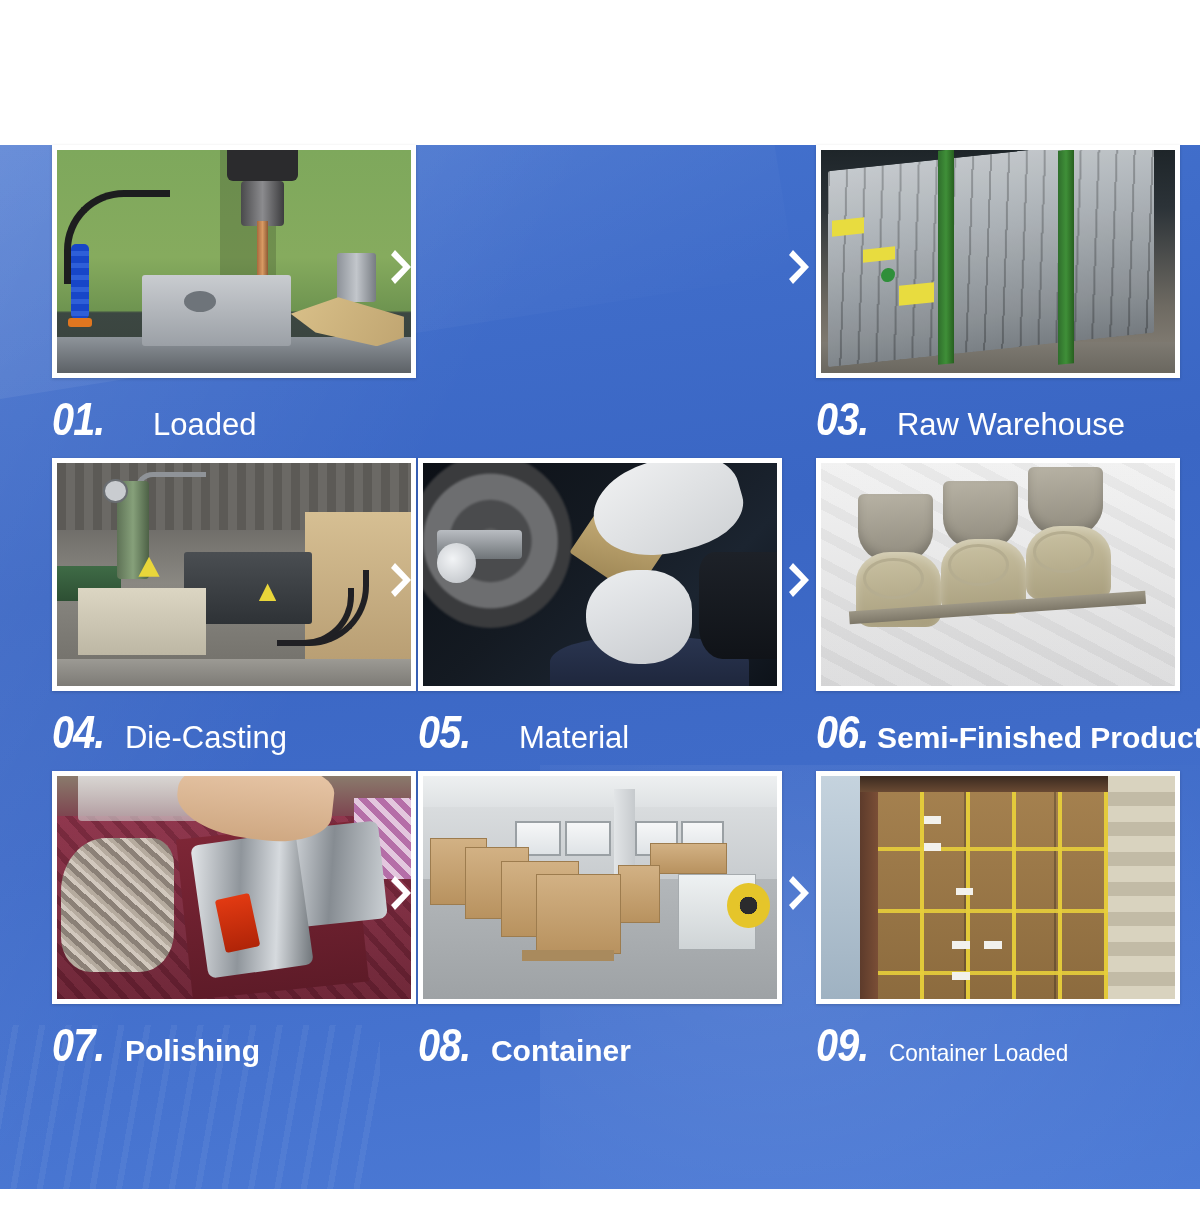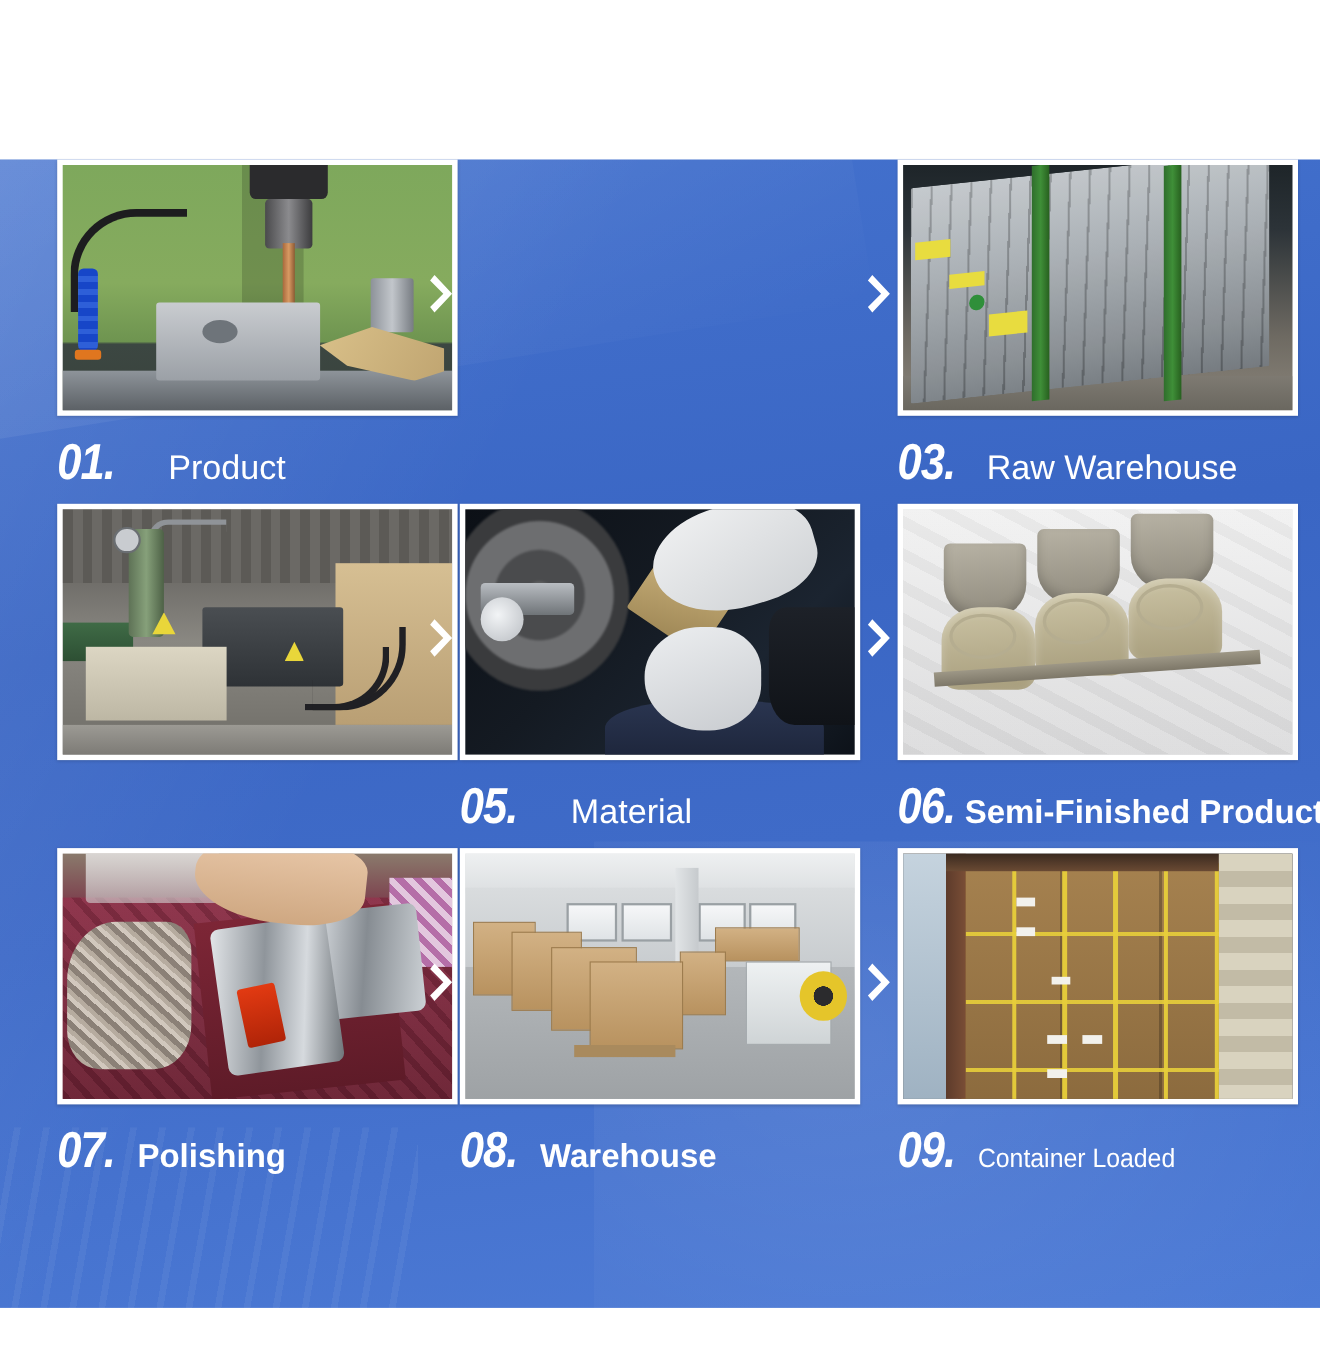--- a/index.html
+++ b/index.html
@@ -323,21 +323,21 @@
               <div class="block"></div>
             <div class="hose"></div>
               <div class="coolant"></div>
               <div class="cup"></div>
               <div class="hammer"></div>
           </div>
         </div>
         <div class="caption">
           <span class="num">01.</span>
           <span class="gap-lg"></span>
-          <span class="step-name">Product</span>
+          <span class="step-name">Loaded</span>
         </div>
       </div>
 
 
       <div class="cell c2">
         <div class="photo-frame">
           <div class="photo p-raw">
             <div class="floor"></div>
               <div class="stack"></div>
             <div class="strap1"></div>
@@ -379,20 +379,25 @@
               <div class="arm"></div>
               <div class="cyl"></div>
               <div class="gauge"></div>
             <div class="blocks"></div>
               <div class="hoses"></div>
               <div class="hoses2"></div>
             <div class="warn"></div>
               <div class="warn2"></div>
               <div class="floor"></div>
           </div>
+        </div>
+        <div class="caption">
+          <span class="num">04.</span>
+          <span class="gap-sm"></span>
+          <span class="step-name">Die-Casting</span>
         </div>
       </div>
 
       <div class="cell c1">
         <div class="photo-frame">
           <div class="photo p-pol">
             <div class="buff"></div>
               <div class="shaft"></div>
               <div class="shaftcap"></div>
             <div class="lap"></div>
@@ -491,21 +496,21 @@
               <div class="boxes b5"></div>
               <div class="boxes b4"></div>
             <div class="pallet"></div>
               <div class="mach"></div>
               <div class="reel"></div>
           </div>
         </div>
         <div class="caption">
           <span class="num">08.</span>
           <span class="gap-sm"></span>
-          <span class="step-name sm">Warehouse</span>
+          <span class="step-name sm">Container</span>
         </div>
       </div>
 
       <div class="cell c2">
         <div class="photo-frame">
           <div class="photo p-cont">
             <div class="sky"></div>
               <div class="rightwall"></div>
               <div class="cargo"></div>
             <div class="seams"></div>

